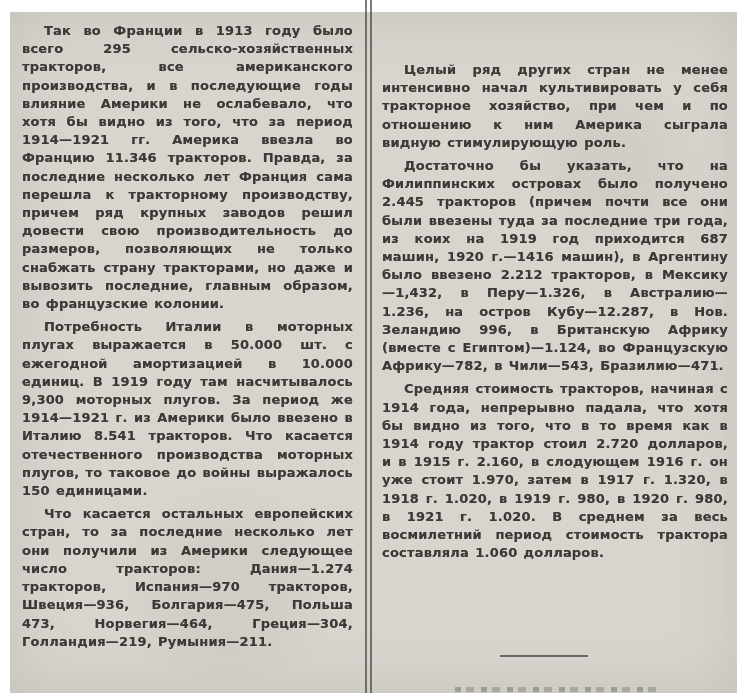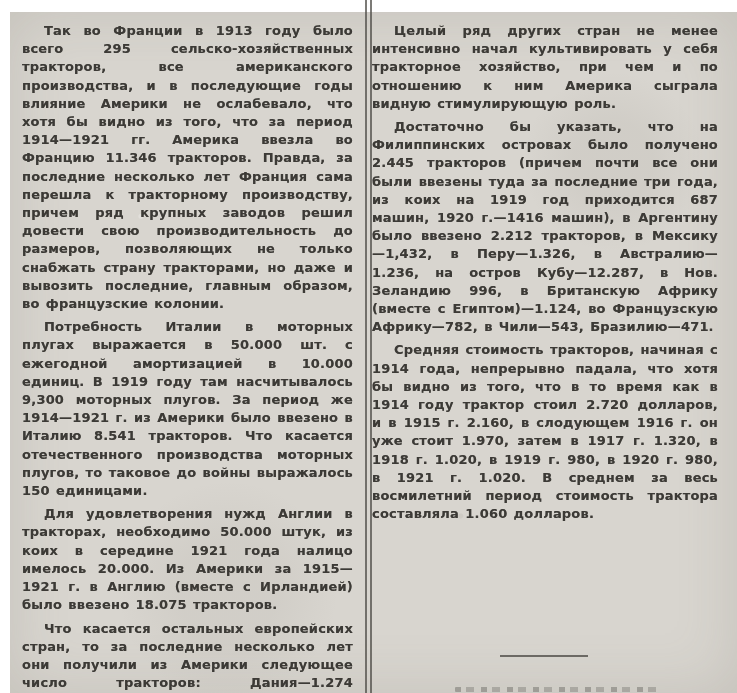--- a/index.html
+++ b/index.html
@@ -32,21 +32,21 @@
     top:10px;
     color:var(--ink);
     font-size:13px;
     line-height:18.2px;
     font-weight:bold;
     letter-spacing:.2px;
     word-spacing:1.5px;
     text-align:justify;
   }
   .col-left{left:12px;width:331px;}
-  .col-right{left:362px;width:346px;}
+  .col-right{left:372px;width:346px;margin-top:39px;}
   .column p{
     text-indent:22px;
     margin-bottom:5px;
     text-shadow:0 0 .6px rgba(60,58,54,.55);
   }
   .col-rule{
     position:absolute;
     left:365px;top:0;
     height:693px;width:7px;
     border-left:2px solid var(--rule);
@@ -71,21 +71,20 @@
     opacity:.5;
   }
 </style>
 </head>
 <body>
 
 <div class="paper">
   <div class="column col-left">
     <p>Так во Франции в 1913 году было всего 295 сельско-хозяйственных тракторов, все американского производства, и в последующие годы влияние Америки не ослабевало, что хотя бы видно из того, что за период 1914—1921 гг. Америка ввезла во Францию 11.346 тракторов. Правда, за последние несколько лет Франция сама перешла к тракторному производству, причем ряд крупных заводов решил довести свою производительность до размеров, позволяющих не только снабжать страну тракторами, но даже и вывозить последние, главным образом, во французские колонии.</p>
     <p>Потребность Италии в моторных плугах выражается в 50.000 шт. с ежегодной амортизацией в 10.000 единиц. В 1919 году там насчитывалось 9,300 моторных плугов. За период же 1914—1921 г. из Америки было ввезено в Италию 8.541 тракторов. Что касается отечественного производства моторных плугов, то таковое до войны выражалось 150 единицами.</p>
-    <p>Для удовлетворения нужд Англии в тракторах, необходимо 50.000 штук, из коих в середине 1921 года налицо имелось 20.000. Из Америки за 1915—1921 г. в Англию (вместе с Ирландией) было ввезено 18.075 тракторов.</p>
     <p>Что касается остальных европейских стран, то за последние несколько лет они получили из Америки следующее число тракторов: Дания—1.274 тракторов, Испания—970 тракторов, Швеция—936, Болгария—475, Польша 473, Норвегия—464, Греция—304, Голландия—219, Румыния—211.</p>
   </div>
 
   <div class="column col-right">
     <p>Целый ряд других стран не менее интенсивно начал культивировать у себя тракторное хозяйство, при чем и по отношению к ним Америка сыграла видную стимулирующую роль.</p>
     <p>Достаточно бы указать, что на Филиппинских островах было получено 2.445 тракторов (причем почти все они были ввезены туда за последние три года, из коих на 1919 год приходится 687 машин, 1920 г.—1416 машин), в Аргентину было ввезено 2.212 тракторов, в Мексику—1,432, в Перу—1.326, в Австралию—1.236, на остров Кубу—12.287, в Нов. Зеландию 996, в Британскую Африку (вместе с Египтом)—1.124, во Французскую Африку—782, в Чили—543, Бразилию—471.</p>
     <p>Средняя стоимость тракторов, начиная с 1914 года, непрерывно падала, что хотя бы видно из того, что в то время как в 1914 году трактор стоил 2.720 долларов, и в 1915 г. 2.160, в слодующем 1916 г. он уже стоит 1.970, затем в 1917 г. 1.320, в 1918 г. 1.020, в 1919 г. 980, в 1920 г. 980, в 1921 г. 1.020. В среднем за весь восмилетний период стоимость трактора составляла 1.060 долларов.</p>
   </div>
 
   <div class="section-rule"></div>

